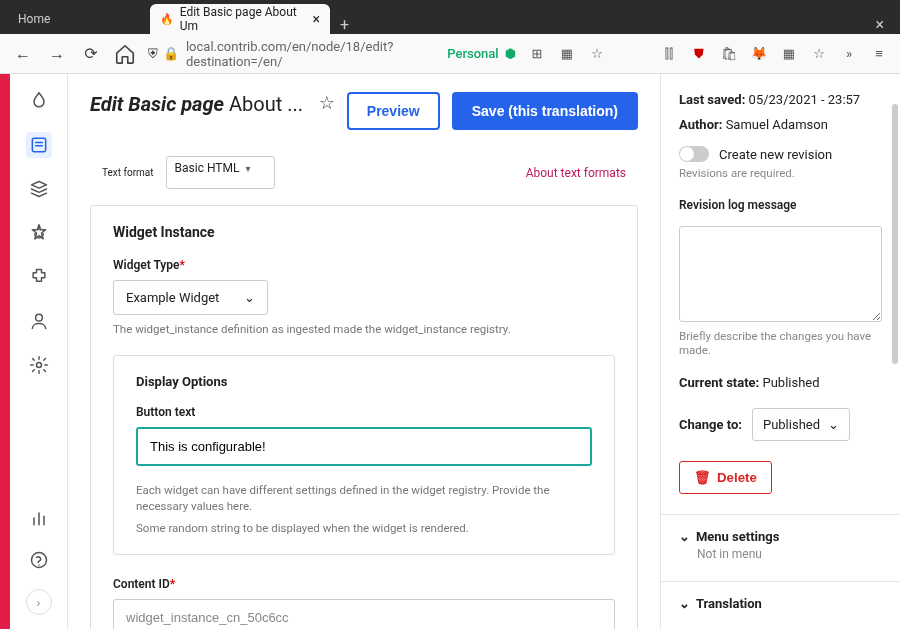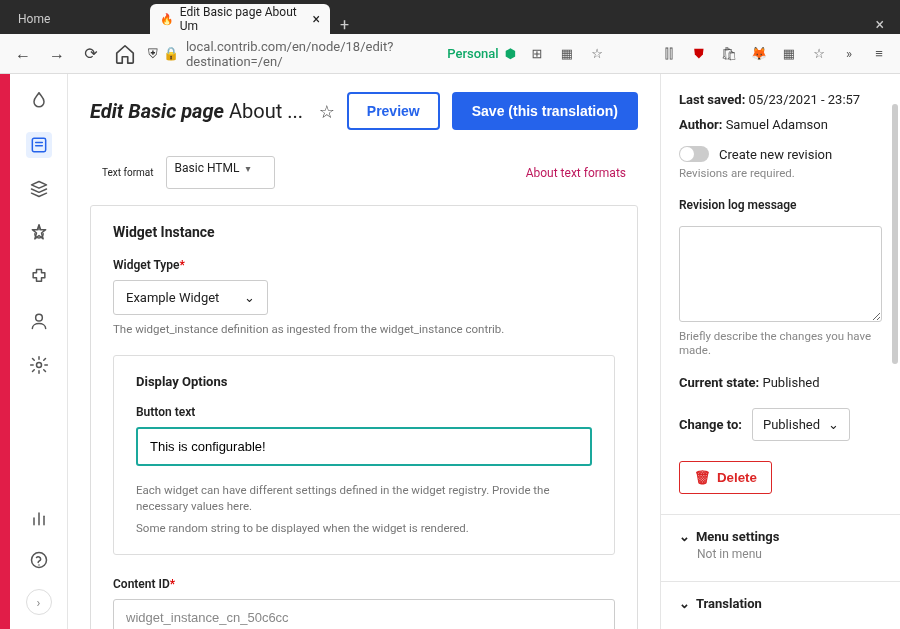--- a/index.html
+++ b/index.html
@@ -26,21 +26,21 @@
 .app { display: flex; height: calc(629px - 34px - 40px); background: #fff; }
 .left-red { width: 10px; background: #e11d48; }
 .left-rail { width: 58px; border-right: 1px solid #e5e5e5; display: flex; flex-direction: column; align-items: center; padding: 14px 0; gap: 18px; }
 .rail-icon { width: 26px; height: 26px; display: flex; align-items: center; justify-content: center; color: #555; border-radius: 4px; cursor: pointer; }
 .rail-icon.active { background: #e7f0ff; color: #2563eb; }
 .rail-icon svg { width: 20px; height: 20px; }
 .rail-bottom { margin-top: auto; display: flex; flex-direction: column; gap: 16px; align-items: center; }
 .rail-expand { width: 26px; height: 26px; border: 1px solid #ddd; border-radius: 50%; display: flex; align-items: center; justify-content: center; color: #888; cursor: pointer; }
 
 .main { flex: 1; display: flex; flex-direction: column; overflow: hidden; }
-.page-header { display: flex; align-items: center; gap: 12px; padding: 18px 22px; }
+.page-header { display: flex; align-items: flex-start; gap: 12px; padding: 18px 22px; }
 .page-title { font-size: 20px; font-weight: 400; flex: 1; white-space: nowrap; overflow: hidden; text-overflow: ellipsis; }
 .page-title .bold { font-weight: 700; font-style: italic; }
 .star { font-size: 18px; color: #444; cursor: pointer; }
 .btn { padding: 9px 18px; border-radius: 4px; font-size: 14px; font-weight: 600; cursor: pointer; border: 2px solid transparent; }
 .btn-outline { background: #fff; color: #2563eb; border-color: #2563eb; }
 .btn-primary { background: #2563eb; color: #fff; }
 
 .content { flex: 1; overflow-y: auto; padding: 0 22px 22px; }
 .row-tf { display: flex; align-items: center; gap: 12px; padding: 8px 12px; }
 .row-tf label { font-size: 10px; font-weight: 400; }
@@ -215,21 +215,21 @@
       <div class="card">
         <h3>Widget Instance</h3>
 
         <label class="field-label">
           <span>Widget Type</span><span class="req">*</span>
         </label>
         <div class="select-lg">
           <span>Example Widget</span>
           <span>⌄</span>
         </div>
-        <div class="help">The widget_instance definition as ingested from the widget_instance contrib.</div>
+        <div class="help">The widget_instance definition as ingested made the widget_instance registry.</div>
 
         <div class="inner-card">
           <h4>Display Options</h4>
 
           <label class="field-label">Button text</label>
           <input class="text-input" value="This is configurable!" style="">
           <div class="help" style="margin-top:16px">Each widget can have different settings defined in the widget registry. Provide the necessary values here.</div>
 
           <div class="help">Some random string to be displayed when the widget is rendered.</div>
         </div>

